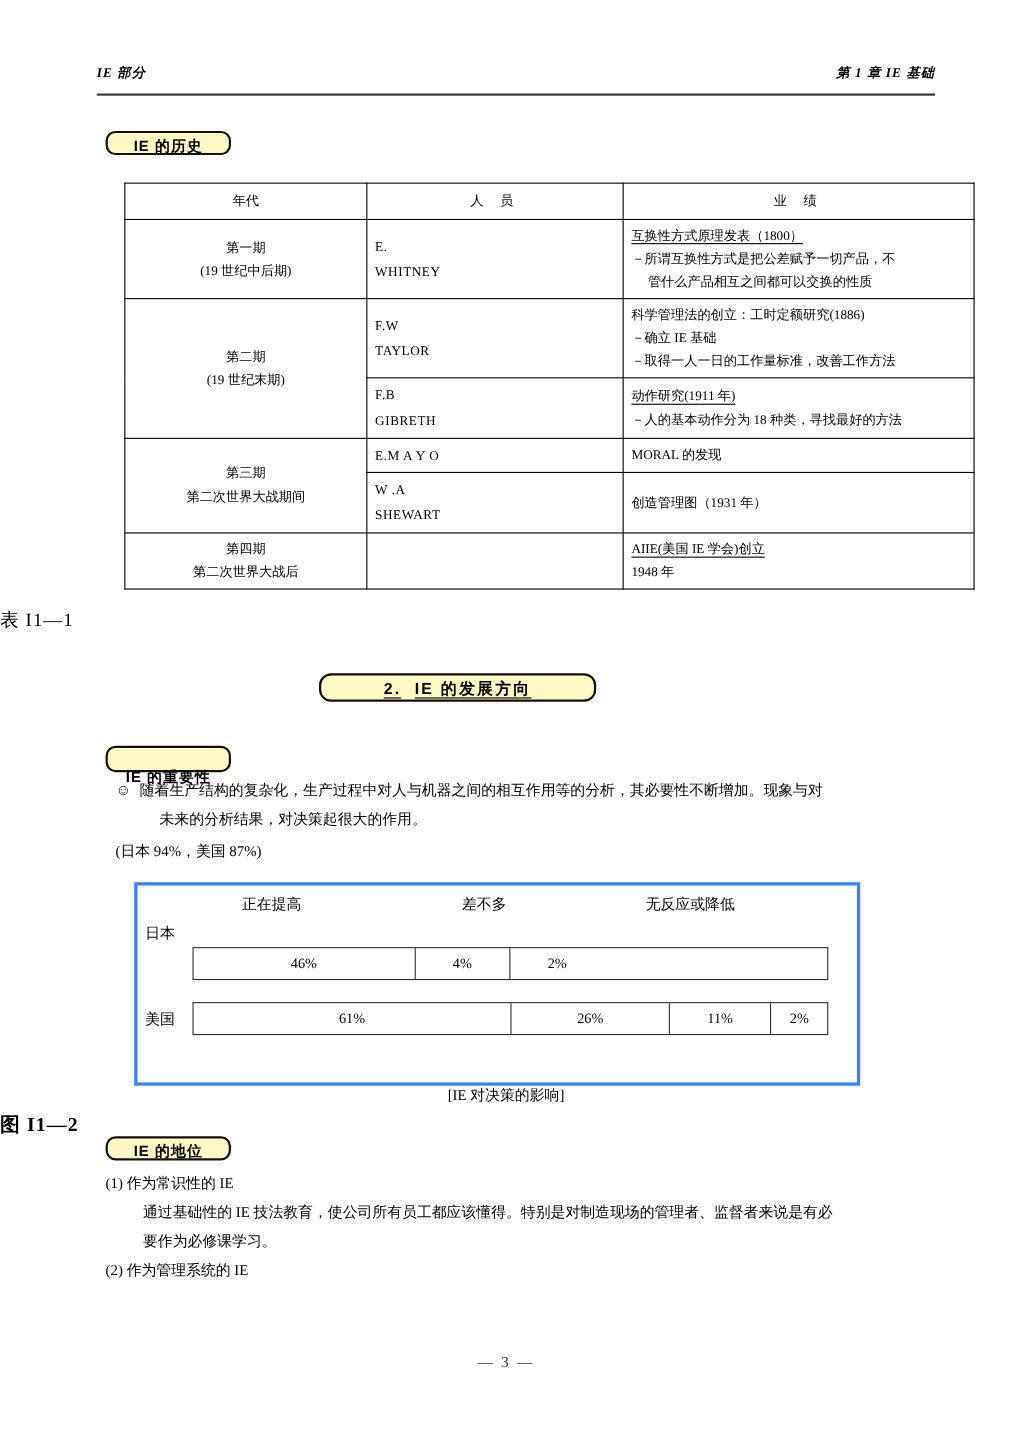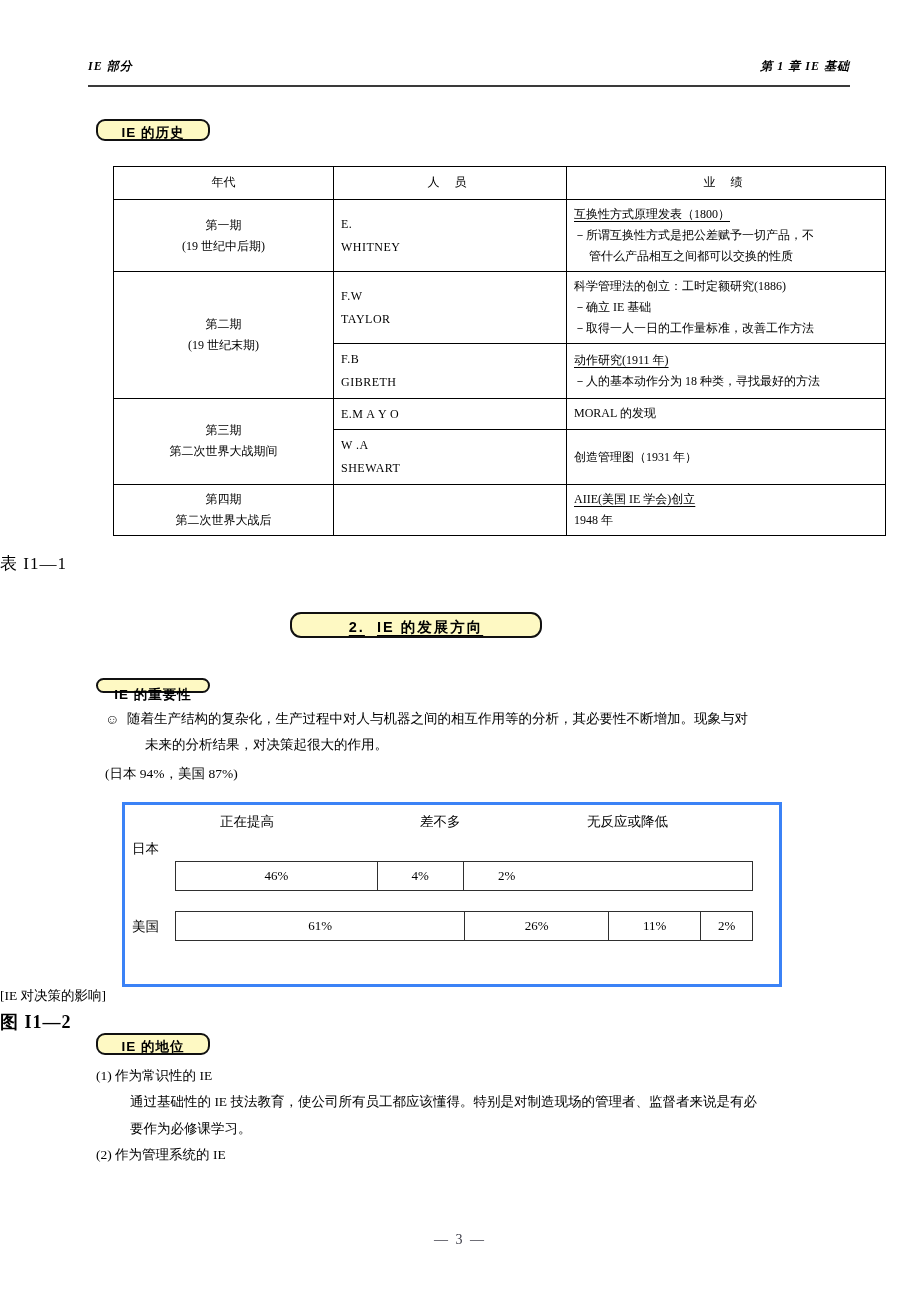--- a/index.html
+++ b/index.html
@@ -70,21 +70,21 @@
     border-radius: 9px;
     background: #9d9d9d;
     z-index: -1;
   }
   .badge > span {
     display: block;
     line-height: 1;
   }
 
   .badge-history { left: 96px;  top: 119px; width: 114px; height: 22px; padding-top: 5px; }
-  .badge-import  { left: 96px;  top: 678px; width: 114px; height: 15px; padding-top: 8px; }
+  .badge-import  { left: 96px;  top: 678px; width: 114px; height: 15px; padding-top: 20px; }
   .badge-status  { left: 96px;  top: 1033px; width: 114px; height: 22px; padding-top: 5px; }
 
   .badge-section {
     left: 290px;
     top: 612px;
     width: 252px;
     height: 26px;
     padding-top: 6px;
     border-radius: 11px;
     font-size: 14.5px;
@@ -133,20 +133,21 @@
     font-size: 17px;
     letter-spacing: 1px;
   }
   .caption-table1 { top: 552px; }
   .caption-fig2   { top: 1010px; font-weight: bold; font-size: 18px; }
   .fig-subcaption {
     position: absolute;
     width: 920px;
     left: 0;
     top: 987px;
+    text-align: center;
     font-size: 13.5px;
   }
 
   
   .para-block {
     position: absolute;
     font-size: 13.5px;
     line-height: 1.95;
   }
   .imp-body { left: 105px; top: 706px; width: 800px; }

